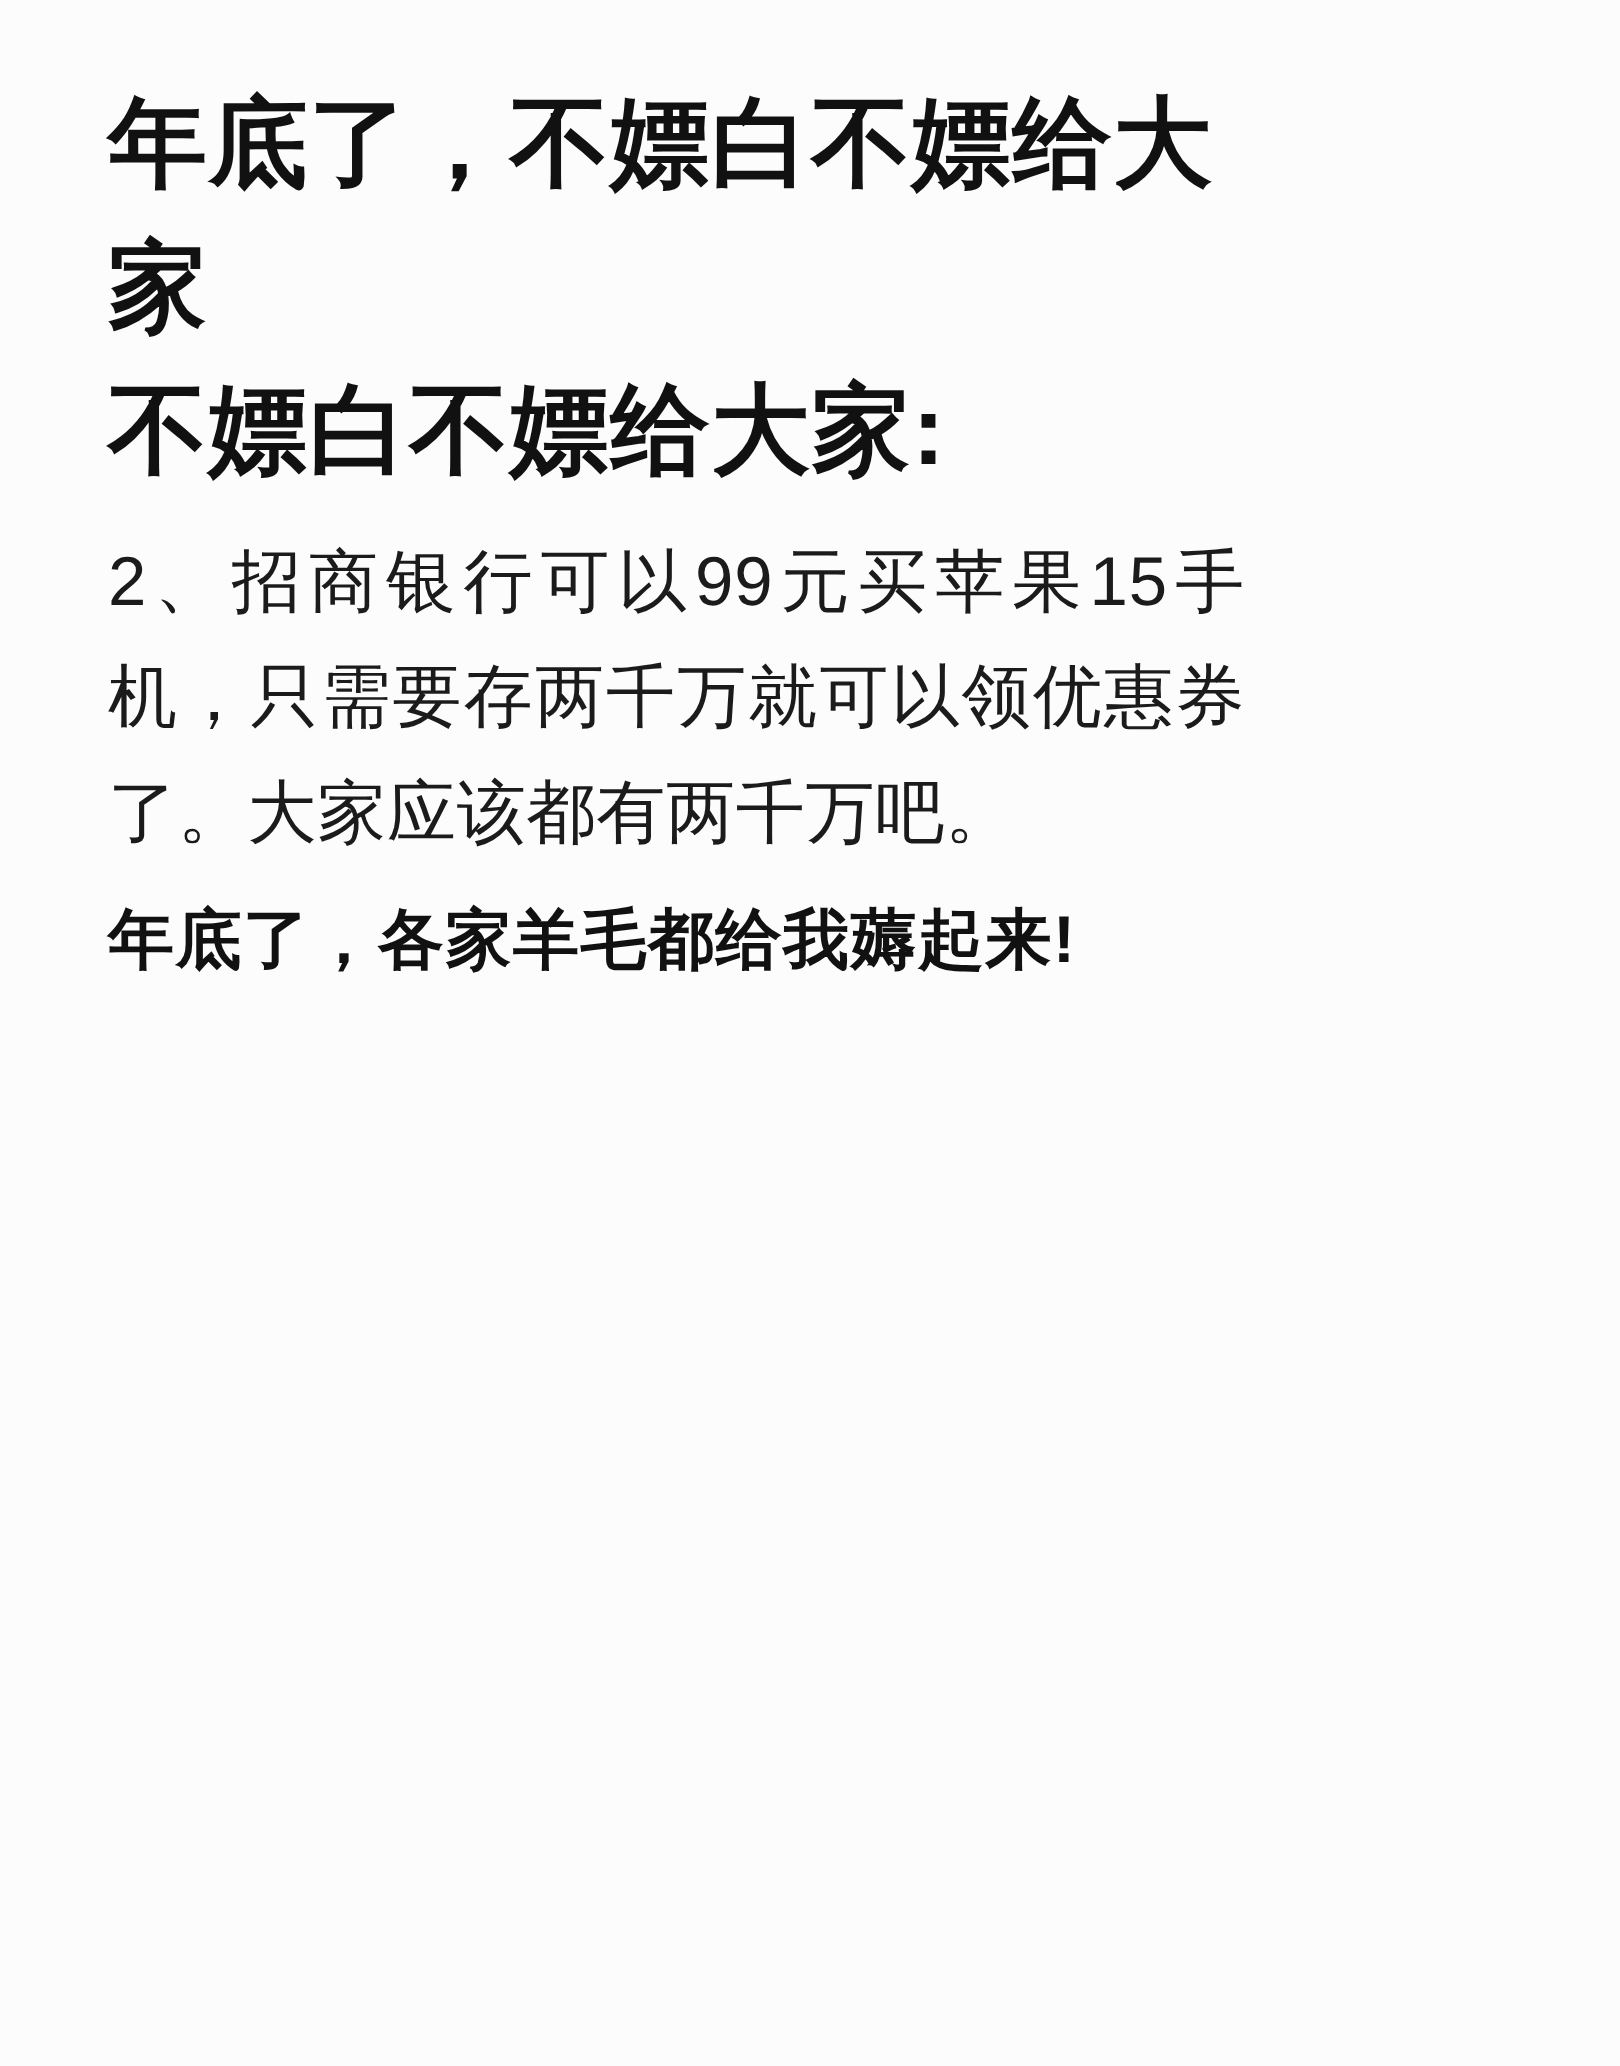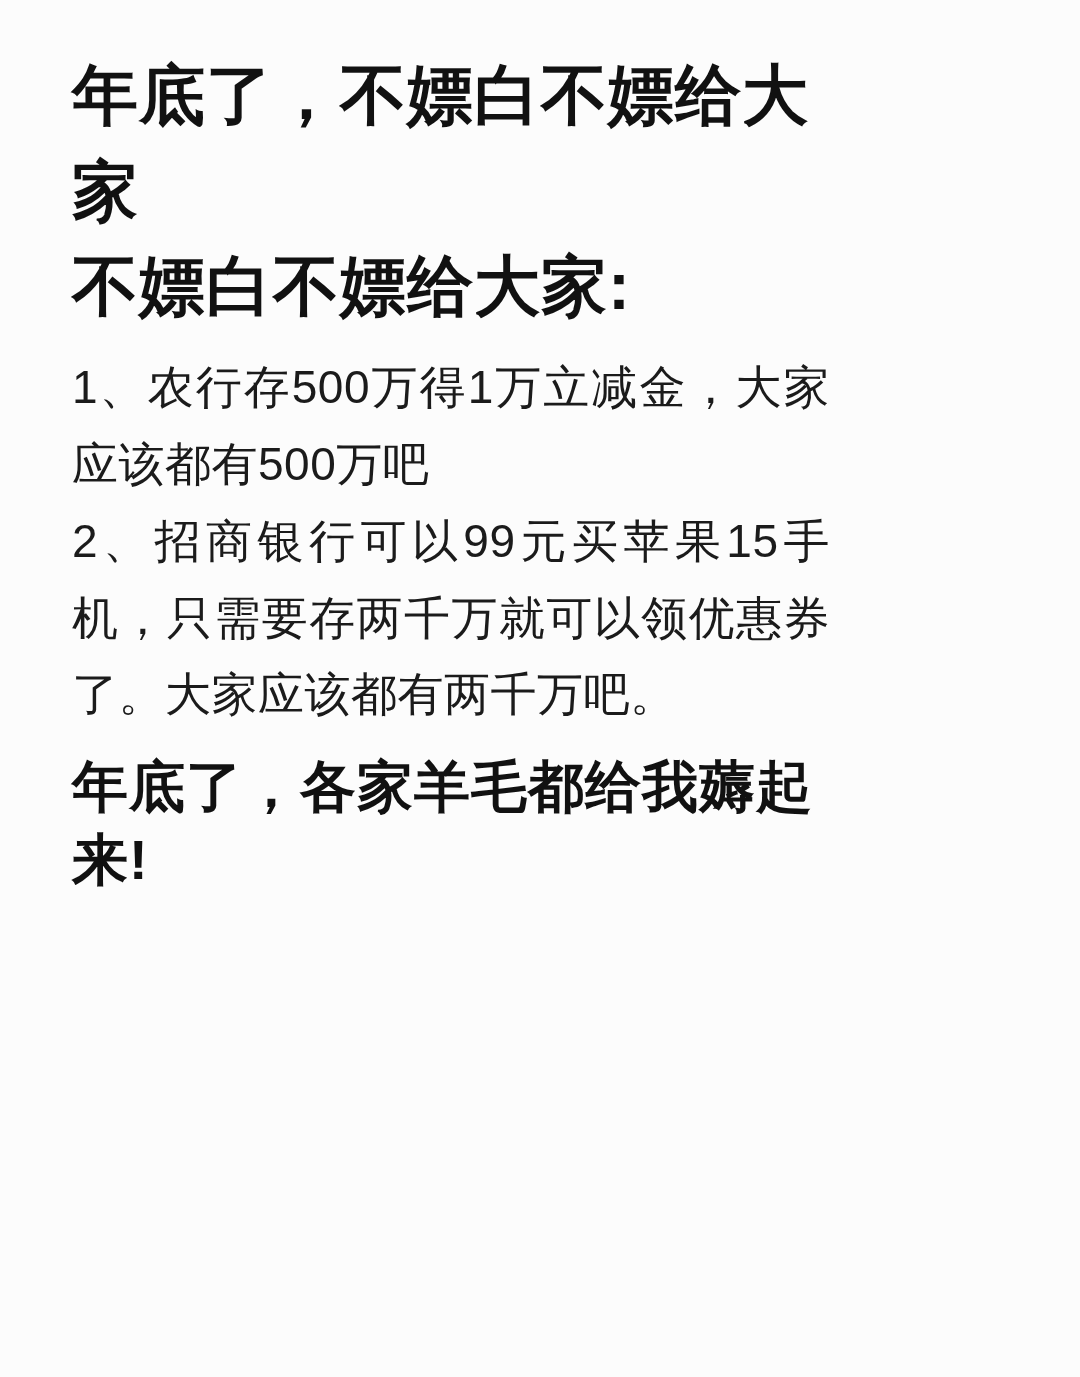--- a/index.html
+++ b/index.html
@@ -41,37 +41,36 @@
     font-size: 46px;
     line-height: 1.67;
     font-weight: 500;
     text-align: justify;
     text-justify: inter-ideograph;
     color: #1b1b1b;
     letter-spacing: 0.5px;
   }
   .footer {
     margin-top: 18px;
-    font-size: 56px;
+    font-size: 44px;
     font-weight: bold;
     line-height: 1.3;
     color: #111111;
     letter-spacing: 1px;
   }
 </style>
 </head>
 <body>
 
 <div class="page">
 
   <h1 class="title">
     <span class="title-line">年底了，不嫖白不嫖给大家</span>
     <span class="title-line">不嫖白不嫖给大家:</span>
   </h1>
 
   <div class="body-list">
-    <p class="item">1、农行存500万得1万立减金，大家应该都有500万吧</p>
     <p class="item">2、招商银行可以99元买苹果15手机，只需要存两千万就可以领优惠券了。大家应该都有两千万吧。</p>
   </div>
 
   <div class="footer">年底了，各家羊毛都给我薅起来!</div>
 
 </div>
 
 </body></html>

